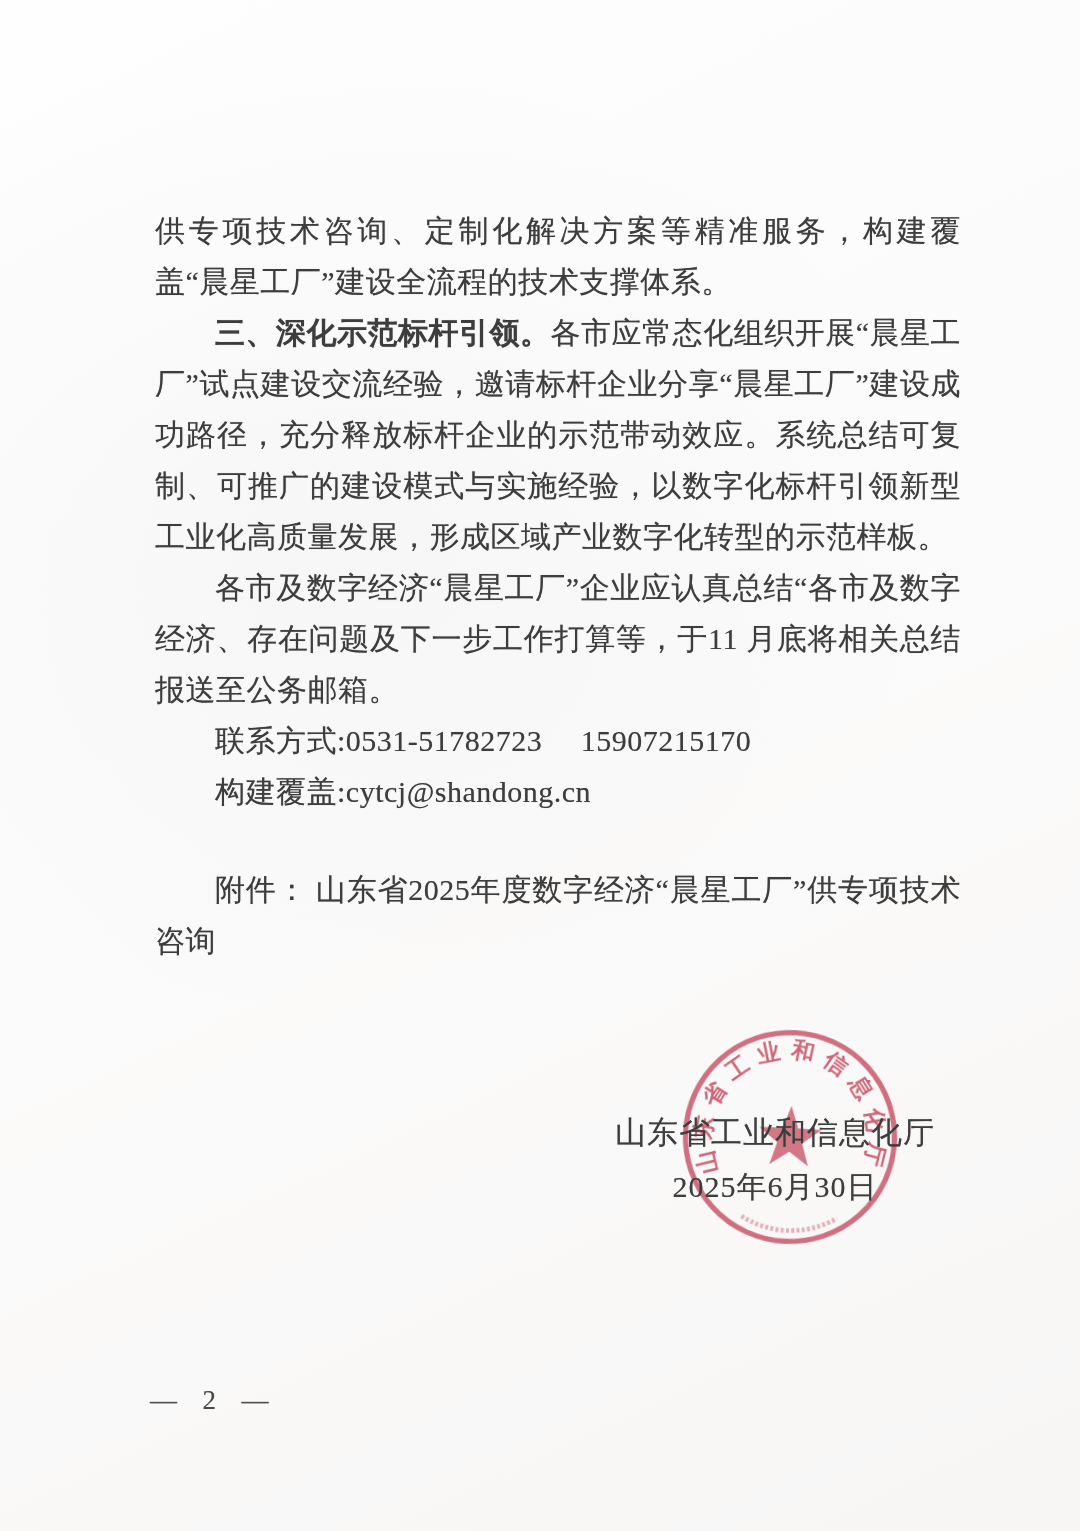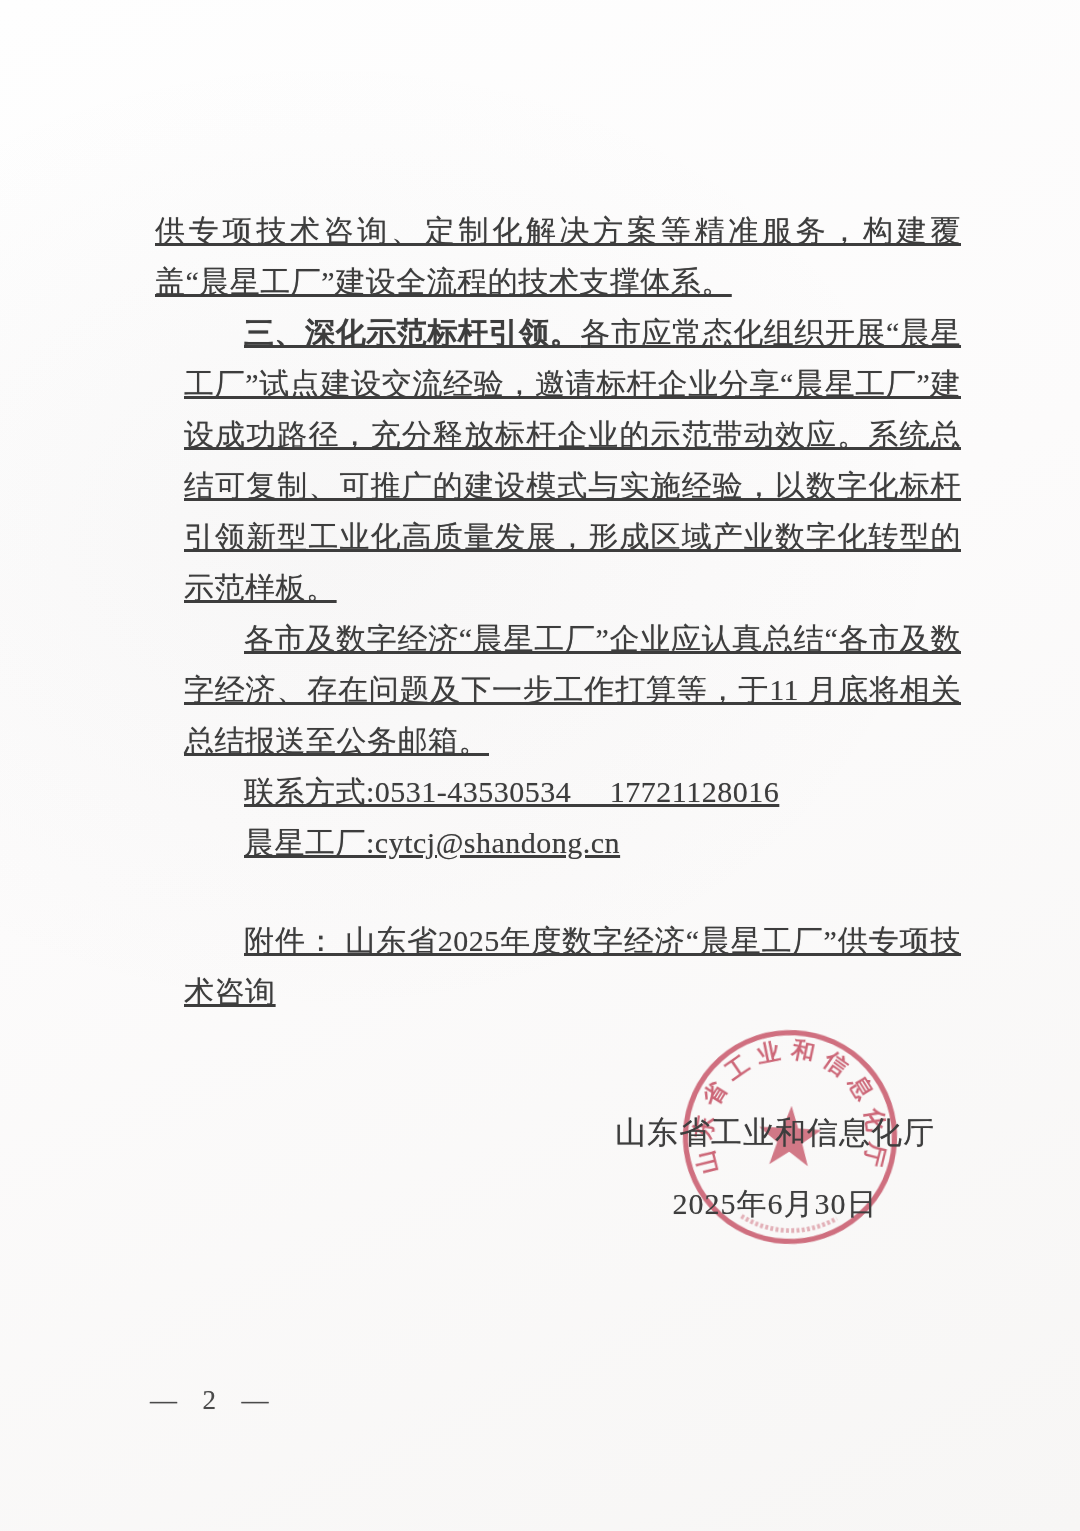--- a/index.html
+++ b/index.html
@@ -25,23 +25,22 @@
     width: 806px;
     font-size: 30px;
     line-height: 51px;
     text-align: justify;
     letter-spacing: 0.5px;
     text-shadow: 0 0 0.7px rgba(70,70,70,0.55);
   }
   .para {
     margin: 0;
     white-space: pre-wrap;
-    text-decoration: underline;
   }
-  .para.indent { text-indent: 2em; margin-left: 29px; }
+  .para.indent { text-indent: 2em; }
   .bold-lead {
     font-family: "Liberation Sans", "DejaVu Sans", sans-serif;
     font-weight: 700;
     letter-spacing: 0.5px;
   }
   .para.attachment { margin-top: 47px; }
   .signature-block {
     position: absolute;
     left: 590px;
     top: 1108px;
@@ -49,21 +48,21 @@
     text-align: center;
     z-index: 2;
   }
   .signature-org {
     font-size: 31px;
     line-height: 50px;
     letter-spacing: 1px;
     text-shadow: 0 0 0.7px rgba(70,70,70,0.55);
   }
   .signature-date {
-    margin-top: 21px;
+    margin-top: 4px;
     font-size: 30px;
     line-height: 50px;
     letter-spacing: 1px;
     text-shadow: 0 0 0.7px rgba(70,70,70,0.55);
   }
   .seal {
     position: absolute;
     left: 675px;
     top: 1022px;
     width: 230px;
@@ -87,22 +86,22 @@
 </style>
 </head>
 <body>
 
 <div class="page">
 
   <div class="body-text">
     <p class="para">供专项技术咨询、定制化解决方案等精准服务，构建覆盖“晨星工厂”建设全流程的技术支撑体系。</p>
     <p class="para indent"><span class="bold-lead">三、深化示范标杆引领。</span><span>各市应常态化组织开展“晨星工厂”试点建设交流经验，邀请标杆企业分享“晨星工厂”建设成功路径，充分释放标杆企业的示范带动效应。系统总结可复制、可推广的建设模式与实施经验，以数字化标杆引领新型工业化高质量发展，形成区域产业数字化转型的示范样板。</span></p>
     <p class="para indent">各市及数字经济“晨星工厂”企业应认真总结“各市及数字经济、存在问题及下一步工作打算等，于11 月底将相关总结报送至公务邮箱。</p>
-    <p class="para indent">联系方式:0531-43530534　 17721128016</p>
-    <p class="para indent">晨星工厂:cytcj@shandong.cn</p>
+    <p class="para indent">联系方式:0531-51782723　 15907215170</p>
+    <p class="para indent">构建覆盖:cytcj@shandong.cn</p>
     <p class="para indent attachment">附件： 山东省2025年度数字经济“晨星工厂”供专项技术咨询</p>
   </div>
 
   <div class="seal">
     <svg viewBox="0 0 700 700" width="230" height="230">
 
       <circle cx="350" cy="350" r="318" fill="none" stroke="#c84b60" stroke-width="16" opacity="0.85"></circle>
 
       <path d="M350 255 L373.5 322.6 L445.1 324.1 L388 367.4 L408.8 435.9 L350 395 L291.2 435.9 L312 367.4 L254.9 324.1 L326.5 322.6 Z" fill="#c84b60" opacity="0.8"></path>
 

